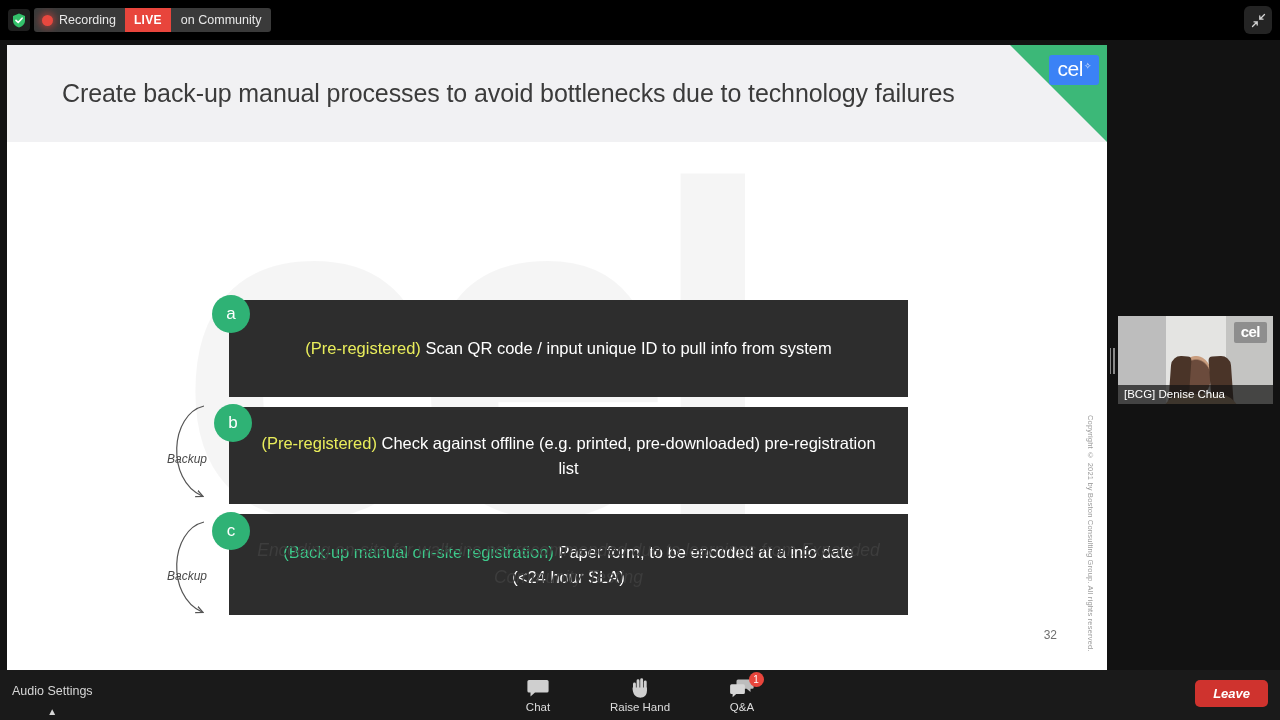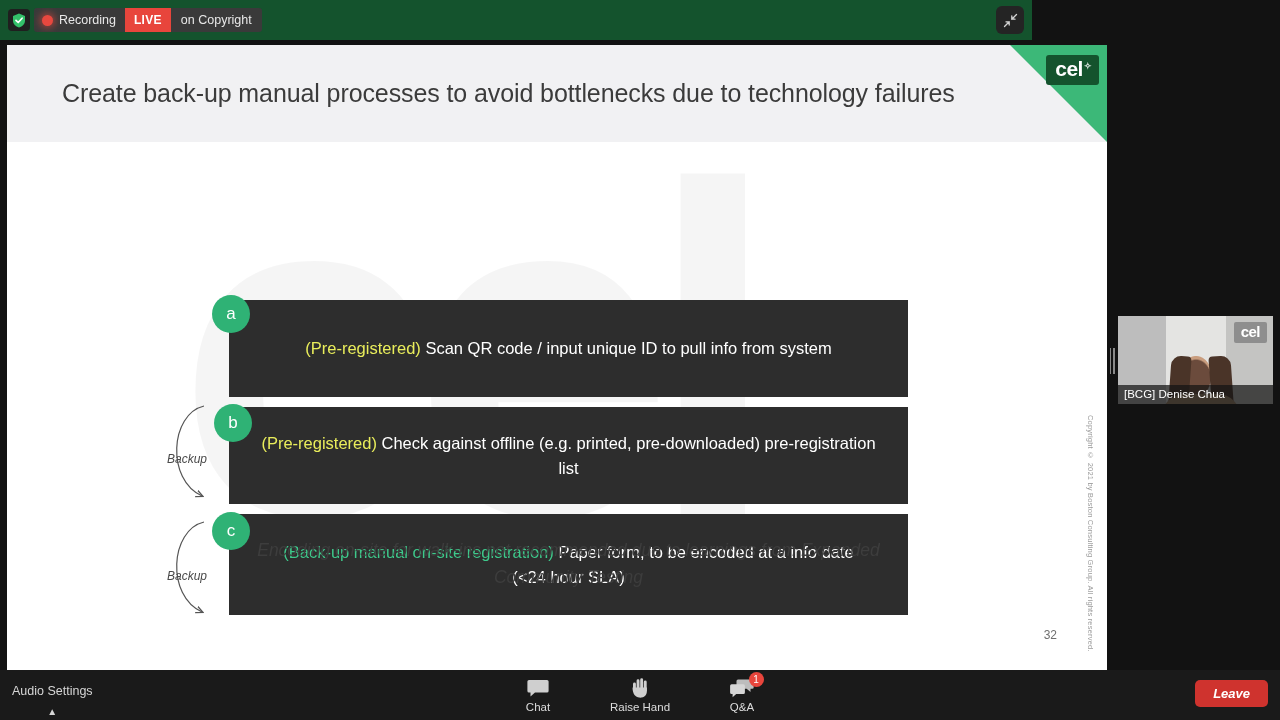--- a/index.html
+++ b/index.html
@@ -6,22 +6,22 @@
   html, body {
     width: 1280px; height: 720px;
     background: #0e0e0e;
     font-family: "Liberation Sans", sans-serif;
     overflow: hidden;
   }
   #app { position: relative; width: 1280px; height: 720px; background: #121212; }
 
   
   .topbar {
-    position: absolute; top: 0; left: 0; width: 1032px; height: 40px;
-    background: #14532d; display: flex; align-items: center; padding-left: 8px;
+    position: absolute; top: 0; left: 0; width: 1280px; height: 40px;
+    background: #000000; display: flex; align-items: center; padding-left: 8px;
   }
   .rec-group {
     display: flex; align-items: center; height: 24px;
     background: #3a3a3a; border-radius: 3px; overflow: hidden;
     margin-left: 26px;
   }
   .rec-dot-wrap { display: flex; align-items: center; padding: 0 6px 0 8px; }
   .rec-dot {
     width: 11px; height: 11px; border-radius: 50%;
     background: #e8483f;
@@ -57,21 +57,21 @@
   .slide-title {
     font-size: 25px; color: #3b3b3b; padding-left: 55px; font-weight: 400;
     letter-spacing: -0.1px;
   }
   .corner-tri {
     position: absolute; right: 0; top: 0; width: 0; height: 0;
     border-top: 97px solid #3cb878; border-left: 97px solid transparent;
   }
   .corner-logo {
     position: absolute; right: 8px; top: 10px;
-    background: #14532d; color: #fff; font-size: 21px; font-weight: bold;
+    background: #3b82f6; color: #fff; font-size: 21px; font-weight: normal;
     padding: 2px 9px 4px 9px; border-radius: 3px; letter-spacing: -0.5px;
   }
   .corner-logo .spark { font-size: 9px; position: relative; top: -7px; left: 1px; opacity: .85;}
 
   .slide-body { position: relative; height: 528px; background: #fff; }
 
   .wm {
     position: absolute; left: 170px; top: -60px;
     font-size: 470px; font-weight: bold; color: #000;
     opacity: 0.035; font-family: "Liberation Sans", sans-serif;
@@ -194,21 +194,21 @@
         <path d="M4 7.3 L6.2 9.5 L10.1 5.2" stroke="#fff" stroke-width="1.7" fill="none" stroke-linecap="round" stroke-linejoin="round"></path>
       </svg>
     </div>
 
     <div class="rec-group">
       <div class="rec-dot-wrap">
         <div class="rec-dot"></div>
       </div>
       <span class="rec-label">Recording</span>
       <span class="live-chip">LIVE</span>
-      <span class="on-fb">on Copyright</span>
+      <span class="on-fb">on Community</span>
     </div>
 
     <div class="collapse-btn">
       <svg width="15" height="15" viewBox="0 0 15 15">
         <path d="M13.5 1.5 L8.8 6.2 M8.8 6.2 H12 M8.8 6.2 V3" stroke="#d4d4d4" stroke-width="1.3" fill="none" stroke-linecap="round"></path>
         <path d="M1.5 13.5 L6.2 8.8 M6.2 8.8 H3 M6.2 8.8 V12" stroke="#d4d4d4" stroke-width="1.3" fill="none" stroke-linecap="round"></path>
       </svg>
     </div>
   </div>
 

